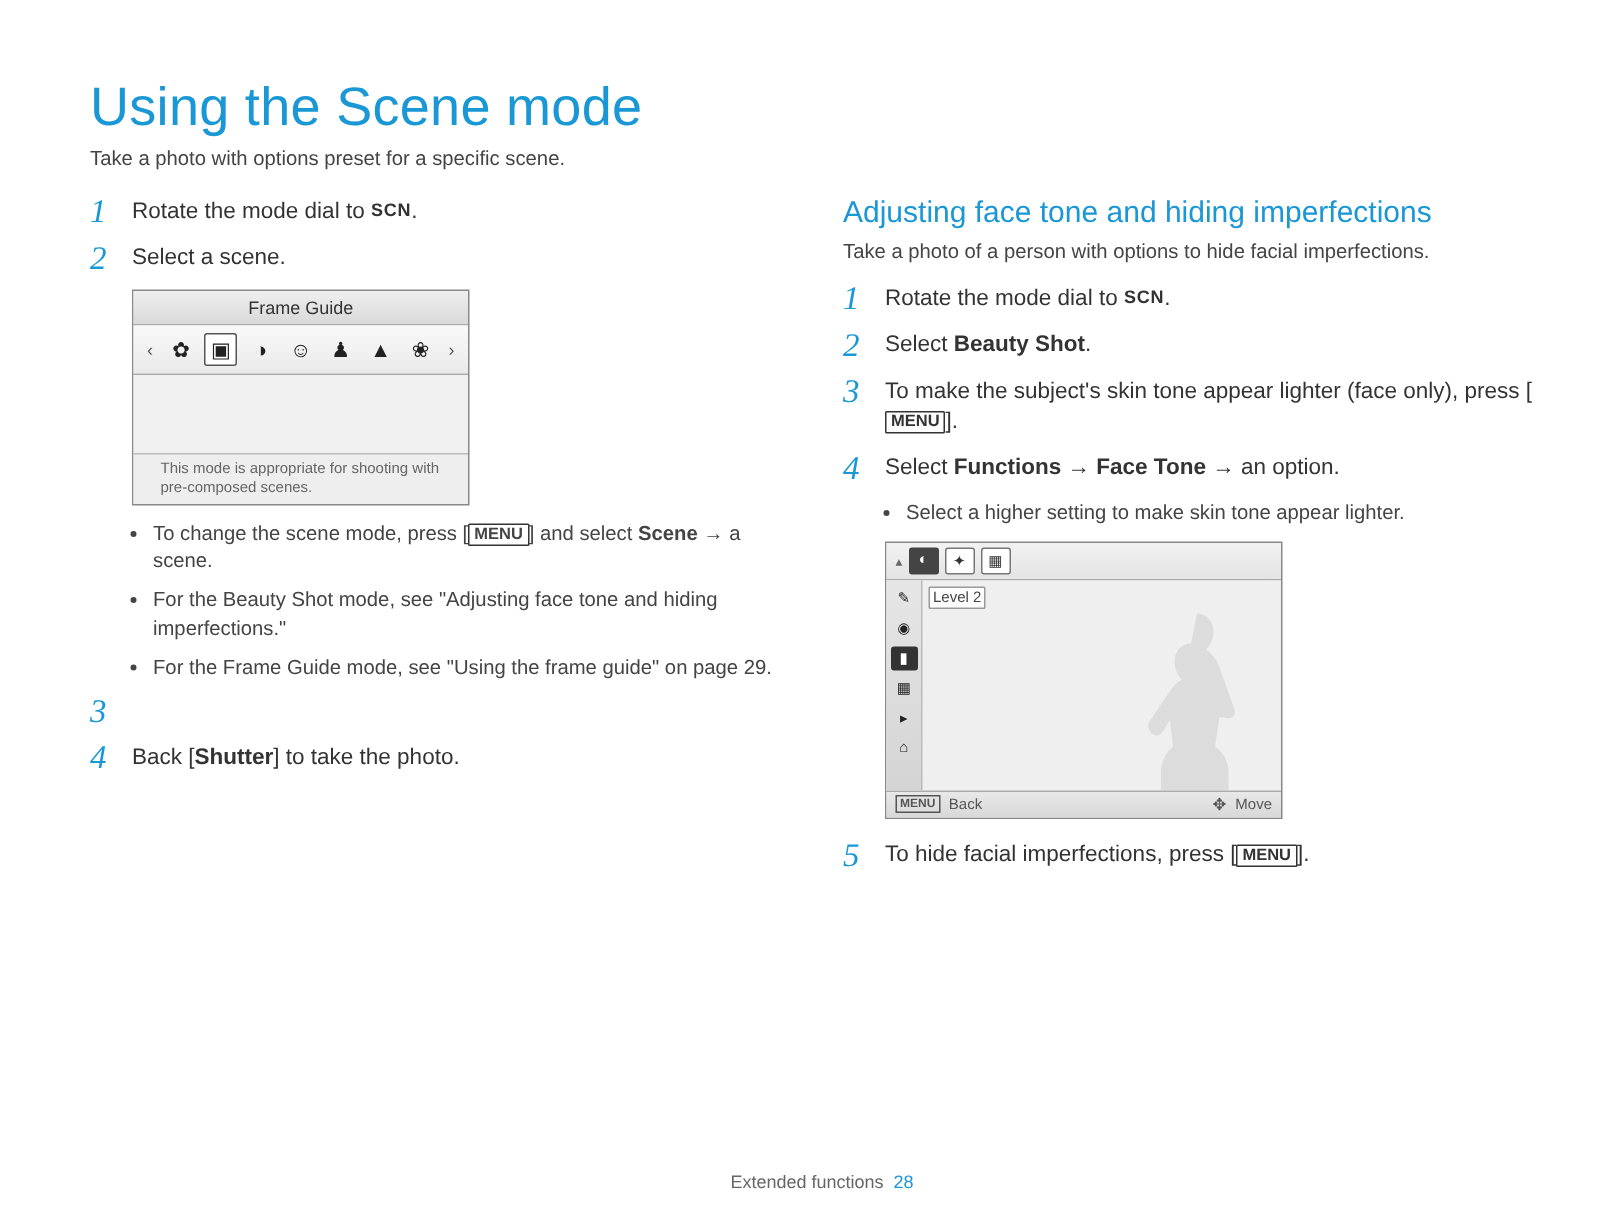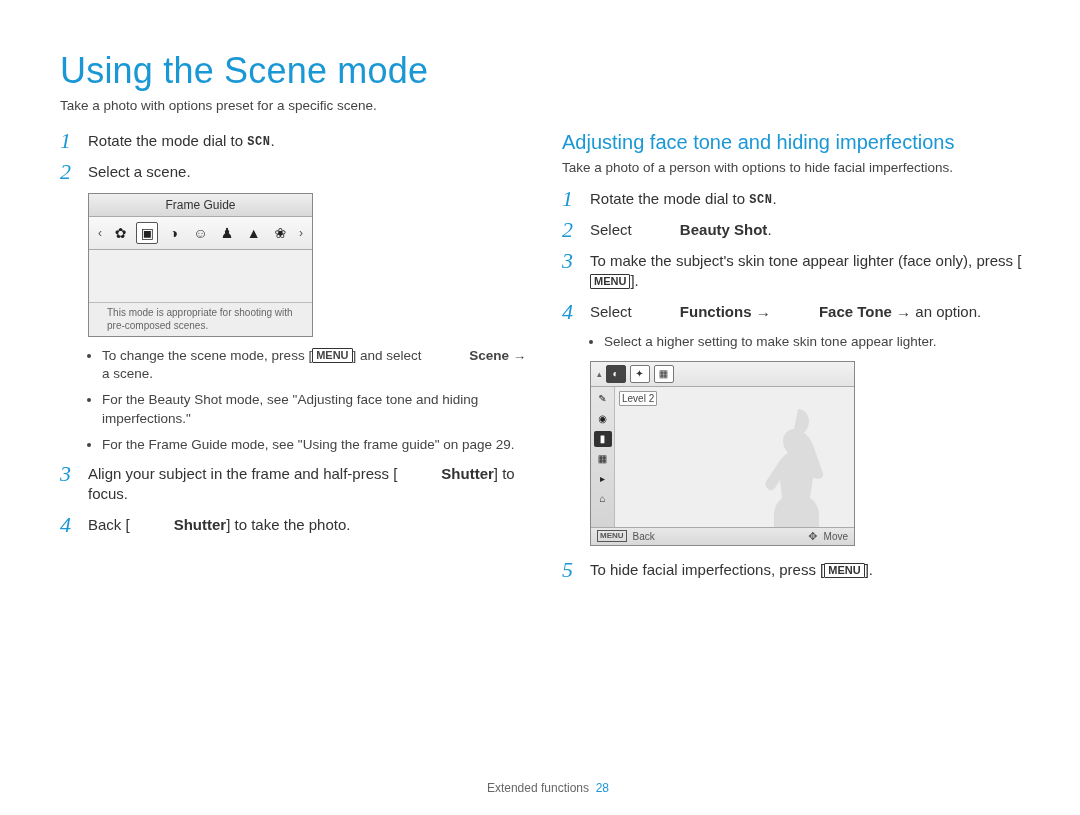--- a/index.html
+++ b/index.html
@@ -52,37 +52,37 @@
     font-family: Georgia, 'Times New Roman', serif;
     font-style: italic;
     font-size: 22px;
     color: #1a97d5;
     width: 28px;
     flex-shrink: 0;
     line-height: 1;
     margin-top: -1px;
   }
   .scn-label {
-    font-family: Liberation Mono, monospace;
+    font-family: Liberation Sans, sans-serif;
     font-weight: 900;
     font-size: 12px;
     letter-spacing: 0.5px;
     vertical-align: 1px;
   }
   .menu-box {
     display: inline-block;
     border: 1px solid #333;
     padding: 0 3px;
     font-size: 11px;
     font-weight: 900;
     line-height: 13px;
     vertical-align: 1px;
     border-radius: 1px;
   }
-  .bold { font-weight: 700; margin-left: 44px; }
+  .bold { font-weight: 700; }
   .bullets {
     margin: 10px 0 10px 28px;
     font-size: 13.5px;
     color: #444;
   }
   .bullets li {
     list-style: disc;
     margin-left: 14px;
     margin-bottom: 8px;
     line-height: 1.35;
@@ -262,23 +262,20 @@
     <ul class="bullets">
       <li>
         <span>To change the scene mode, press [</span><span class="menu-box">MENU</span><span>] and select </span><span class="bold">Scene</span><span> → a scene.</span>
       </li>
       <li>For the Beauty Shot mode, see "Adjusting face tone and hiding imperfections."</li>
       <li>For the Frame Guide mode, see "Using the frame guide" on page 29.</li>
     </ul>
 
     <div class="step">
       <span class="step-num">3</span>
-      <span>
-        <span>Align your subject in the frame and half-press [</span><span class="bold">Shutter</span><span>] to focus.</span>
-      </span>
     </div>
 
     <div class="step">
       <span class="step-num">4</span>
       <span>
         <span>Back [</span><span class="bold">Shutter</span><span>] to take the photo.</span>
       </span>
     </div>
   </div>
 

